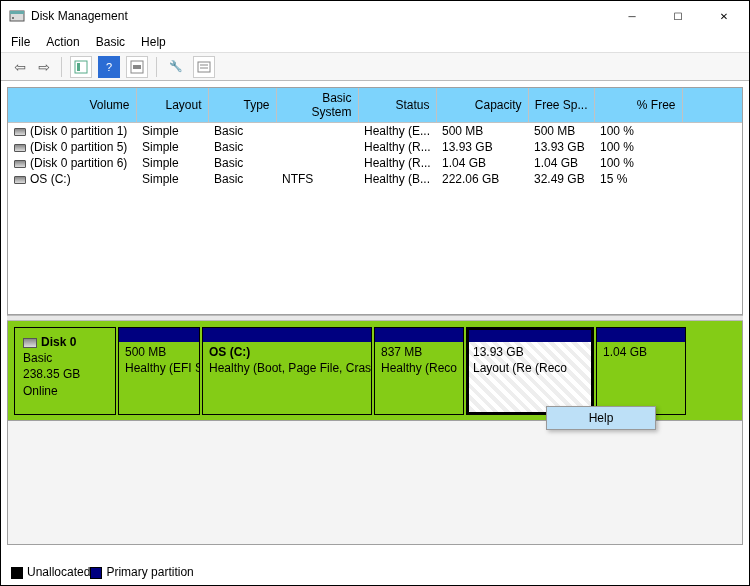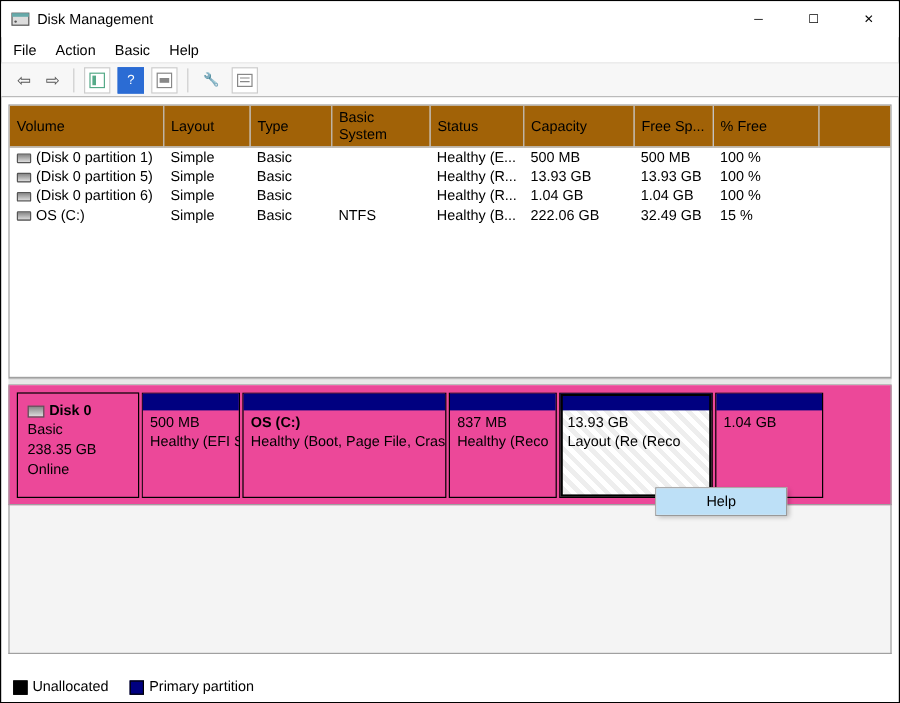--- a/index.html
+++ b/index.html
@@ -11,44 +11,44 @@
 .menubar { display: flex; height: 22px; align-items: center; padding: 0 10px; gap: 16px; border-bottom: 1px solid #e0e0e0; }
 .menubar span { font-size: 12px; }
 .toolbar { display: flex; height: 28px; align-items: center; padding: 0 10px; gap: 6px; border-bottom: 1px solid #bbb; background: #f7f7f7; }
 .tbtn { width: 22px; height: 22px; border: 1px solid #ccc; background: #fff; display: flex; align-items: center; justify-content: center; font-size: 11px; }
 .tsep { width: 1px; height: 20px; background: #ccc; margin: 0 2px; }
 .arrow { font-size: 14px; color: #555; width: 18px; text-align: center; }
 
 .content { padding: 6px; }
 .listpane { border: 1px solid #a0a0a0; height: 228px; background: #fff; overflow: hidden; }
 table.vol { width: 100%; border-collapse: collapse; table-layout: fixed; }
-table.vol th { text-align: left; font-weight: normal; font-size: 12px; padding: 3px 6px; background: #a16207; border: 1px solid #c2c2c2; border-top: none; margin-top: 16px; }
+table.vol th { text-align: right; font-weight: normal; font-size: 12px; padding: 3px 6px; background: #7dd3fc; border: 1px solid #c2c2c2; border-top: none; margin-top: 16px; }
 table.vol th:first-child { border-left: none; }
 table.vol th:last-child { border-right: none; }
 table.vol td { padding: 1px 6px; font-size: 12px; white-space: nowrap; overflow: hidden; }
 .volicon { display: inline-block; width: 12px; height: 8px; background: linear-gradient(#888, #ddd); border: 1px solid #555; border-radius: 1px; margin-right: 4px; vertical-align: middle; }
 
 .splitter { height: 6px; background: #e8e8e8; border-top: 1px solid #bbb; border-bottom: 1px solid #bbb; cursor: row-resize; }
 
-.graphpane { border: 1px solid #a0a0a0; border-top: none; background: #ec4899; padding: 6px; height: 100px; position: relative; }
+.graphpane { border: 1px solid #a0a0a0; border-top: none; background: #84cc16; padding: 6px; height: 100px; position: relative; }
 .diskrow { display: flex; height: 88px; gap: 2px; }
 .diskinfo { width: 102px; border: 1px solid #000; padding: 6px 8px; font-size: 12px; line-height: 1.35; }
 .diskinfo .dtitle { font-weight: bold; }
 .diskicon { display:inline-block;width:14px;height:10px;background:linear-gradient(#888,#ddd);border:1px solid #555;margin-right:4px;vertical-align:middle; }
 .partwrap { flex: 1; display: flex; gap: 2px; overflow: hidden; }
 .part { border: 1px solid #000; display: flex; flex-direction: column; min-width: 0; }
 .part .stripe { height: 14px; background: #000080; }
 .part.unalloc .stripe { background: #000; }
 .part.sel { background: repeating-linear-gradient(45deg, #fff, #fff 4px, #eee 4px, #eee 8px); border: 1px solid #000; outline: 2px solid #000; outline-offset: -3px; }
 .part .plabel { padding: 2px 6px; font-size: 12px; line-height: 1.35; overflow: hidden; white-space: nowrap; }
 .part .plabel .pt { font-weight: bold; }
 
 .filler { border: 1px solid #a0a0a0; border-top: none; height: 124px; background: #f4f4f4; }
 
-.legend { position: absolute; bottom: 6px; left: 10px; display: flex; gap: 18px; font-size: 12px; align-items: flex-end; }
+.legend { position: absolute; bottom: 6px; left: 10px; display: flex; font-size: 12px; align-items: flex-end; }
 .swatch { display: inline-block; width: 12px; height: 12px; border: 1px solid #000; vertical-align: middle; margin-right: 4px; }
 .sw-un { background: #000; }
 .sw-pp { background: #000080; }
 
 .ctxmenu { position: absolute; left: 545px; top: 405px; width: 110px; border: 1px solid #999; background: #fff; box-shadow: 2px 2px 4px rgba(0,0,0,0.25); z-index: 10; }
 .ctxmenu .mitem { padding: 4px 10px; font-size: 12px; background: #bde0f7; text-align: center; }
 
 svg { display: block; }
 </style>
 </head>

